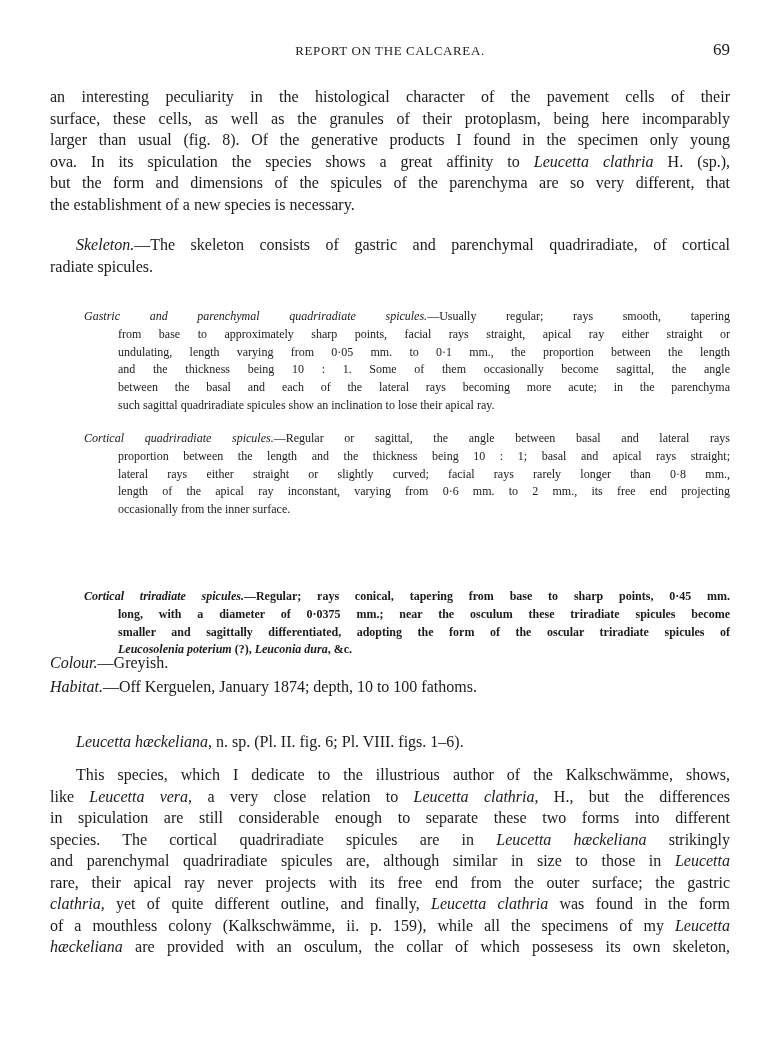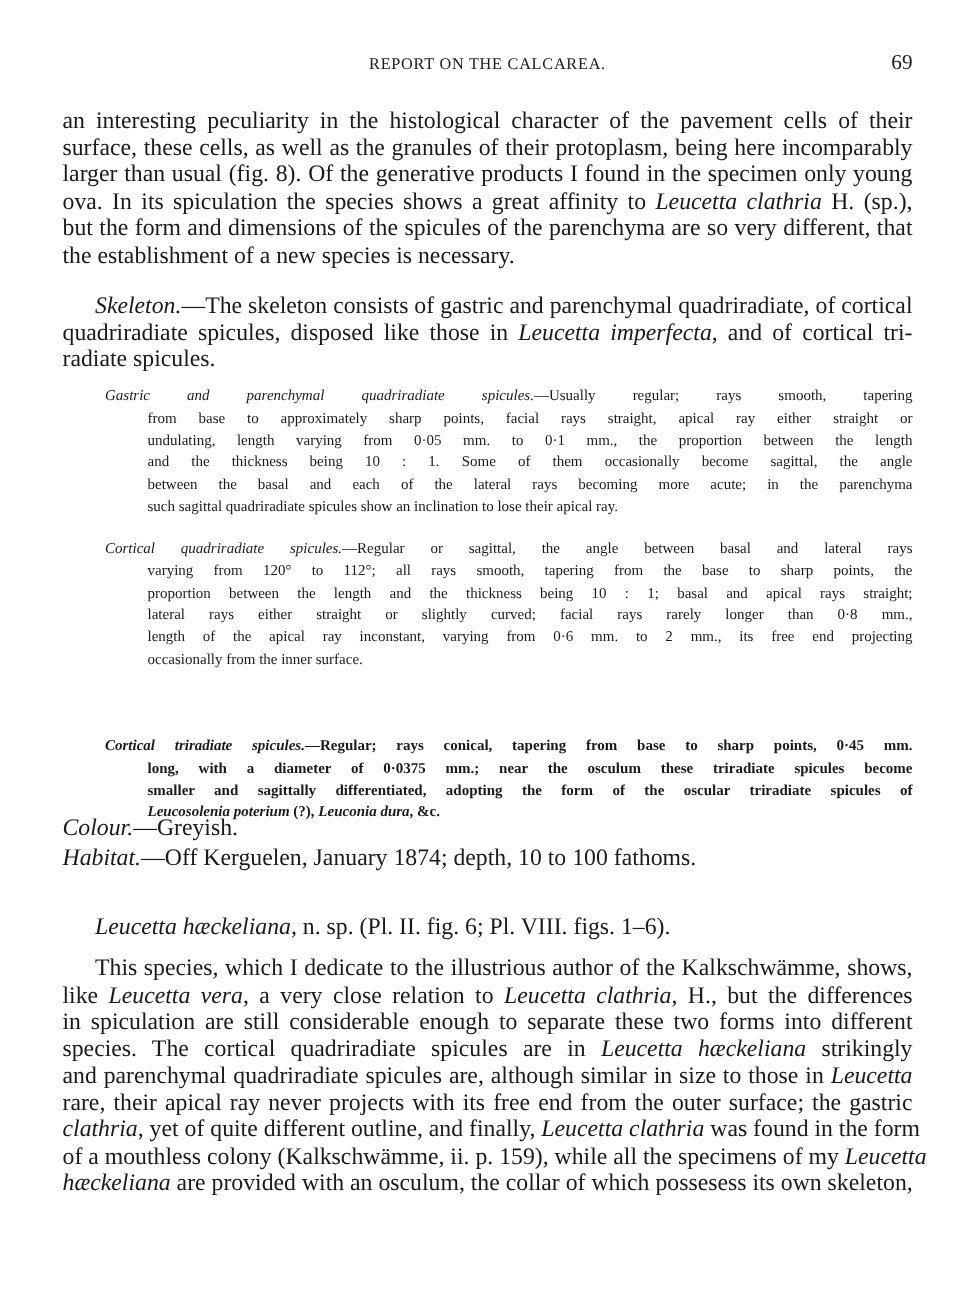--- a/index.html
+++ b/index.html
@@ -9,21 +9,21 @@
   }
   .header { position: absolute; top: 40px; left: 50px; width: 680px; height: 20px; }
   .running-head {
     position: absolute; left: 0; right: 0; text-align: center;
     font-size: 13px; letter-spacing: 0.6px; top: 3px;
   }
   .page-num { position: absolute; right: 0; top: 0; font-size: 17px; font-weight: normal; }
   .block { position: absolute; left: 50px; width: 680px; }
   .line { display: block; white-space: nowrap; text-align: justify; text-align-last: justify; }
   .line.last { text-align-last: left; }
-  .big { font-size: 19px; line-height: 21.5px; }
+  .big { font-size: 16px; line-height: 21.5px; }
   .small { font-size: 12px; line-height: 17.8px; }
   .indent1 { padding-left: 26px; }
   i { font-style: italic; }
   .sub { position: absolute; left: 84px; width: 646px; }
   .sub .line:not(:first-child) { padding-left: 34px; }
 </style>
 </head>
 <body>
 
 <div class="header">
@@ -35,36 +35,34 @@
   <span class="line">an interesting peculiarity in the histological character of the pavement cells of their</span>
   <span class="line">surface, these cells, as well as the granules of their protoplasm, being here incomparably</span>
   <span class="line">larger than usual (fig. 8). Of the generative products I found in the specimen only young</span>
   <span class="line"><span>ova. In its spiculation the species shows a great affinity to </span><i>Leucetta clathria</i><span> H. (sp.),</span></span>
   <span class="line">but the form and dimensions of the spicules of the parenchyma are so very different, that</span>
   <span class="line last">the establishment of a new species is necessary.</span>
 </div>
 
 <div class="block big" style="top:234px;">
   <span class="line indent1"><i>Skeleton.</i><span>—The skeleton consists of gastric and parenchymal quadriradiate, of cortical</span></span>
-  <span class="line"><span>quadriradiate spicules, disposed like those in </span><i>Leucetta imperfecta</i><span>, and of cortical tri-</span></span>
   <span class="line last">radiate spicules.</span>
 </div>
 
 <div class="sub small" style="top:308px;">
   <span class="line"><i>Gastric and parenchymal quadriradiate spicules.</i><span>—Usually regular; rays smooth, tapering</span></span>
   <span class="line">from base to approximately sharp points, facial rays straight, apical ray either straight or</span>
   <span class="line">undulating, length varying from 0·05 mm. to 0·1 mm., the proportion between the length</span>
   <span class="line">and the thickness being 10 : 1. Some of them occasionally become sagittal, the angle</span>
   <span class="line">between the basal and each of the lateral rays becoming more acute; in the parenchyma</span>
   <span class="line last">such sagittal quadriradiate spicules show an inclination to lose their apical ray.</span>
 </div>
 
 <div class="sub small" style="top:430px;">
   <span class="line"><i>Cortical quadriradiate spicules.</i><span>—Regular or sagittal, the angle between basal and lateral rays</span></span>
-  <span class="line">varying from 120° to 112°; all rays smooth, tapering from the base to sharp points, the</span>
   <span class="line">proportion between the length and the thickness being 10 : 1; basal and apical rays straight;</span>
   <span class="line">lateral rays either straight or slightly curved; facial rays rarely longer than 0·8 mm.,</span>
   <span class="line">length of the apical ray inconstant, varying from 0·6 mm. to 2 mm., its free end projecting</span>
   <span class="line last">occasionally from the inner surface.</span>
 </div>
 
 <div class="sub small" style="top:588px;font-weight:bold;">
   <span class="line"><i>Cortical triradiate spicules.</i><span>—Regular; rays conical, tapering from base to sharp points, 0·45 mm.</span></span>
   <span class="line">long, with a diameter of 0·0375 mm.; near the osculum these triradiate spicules become</span>
   <span class="line">smaller and sagittally differentiated, adopting the form of the oscular triradiate spicules of</span>

